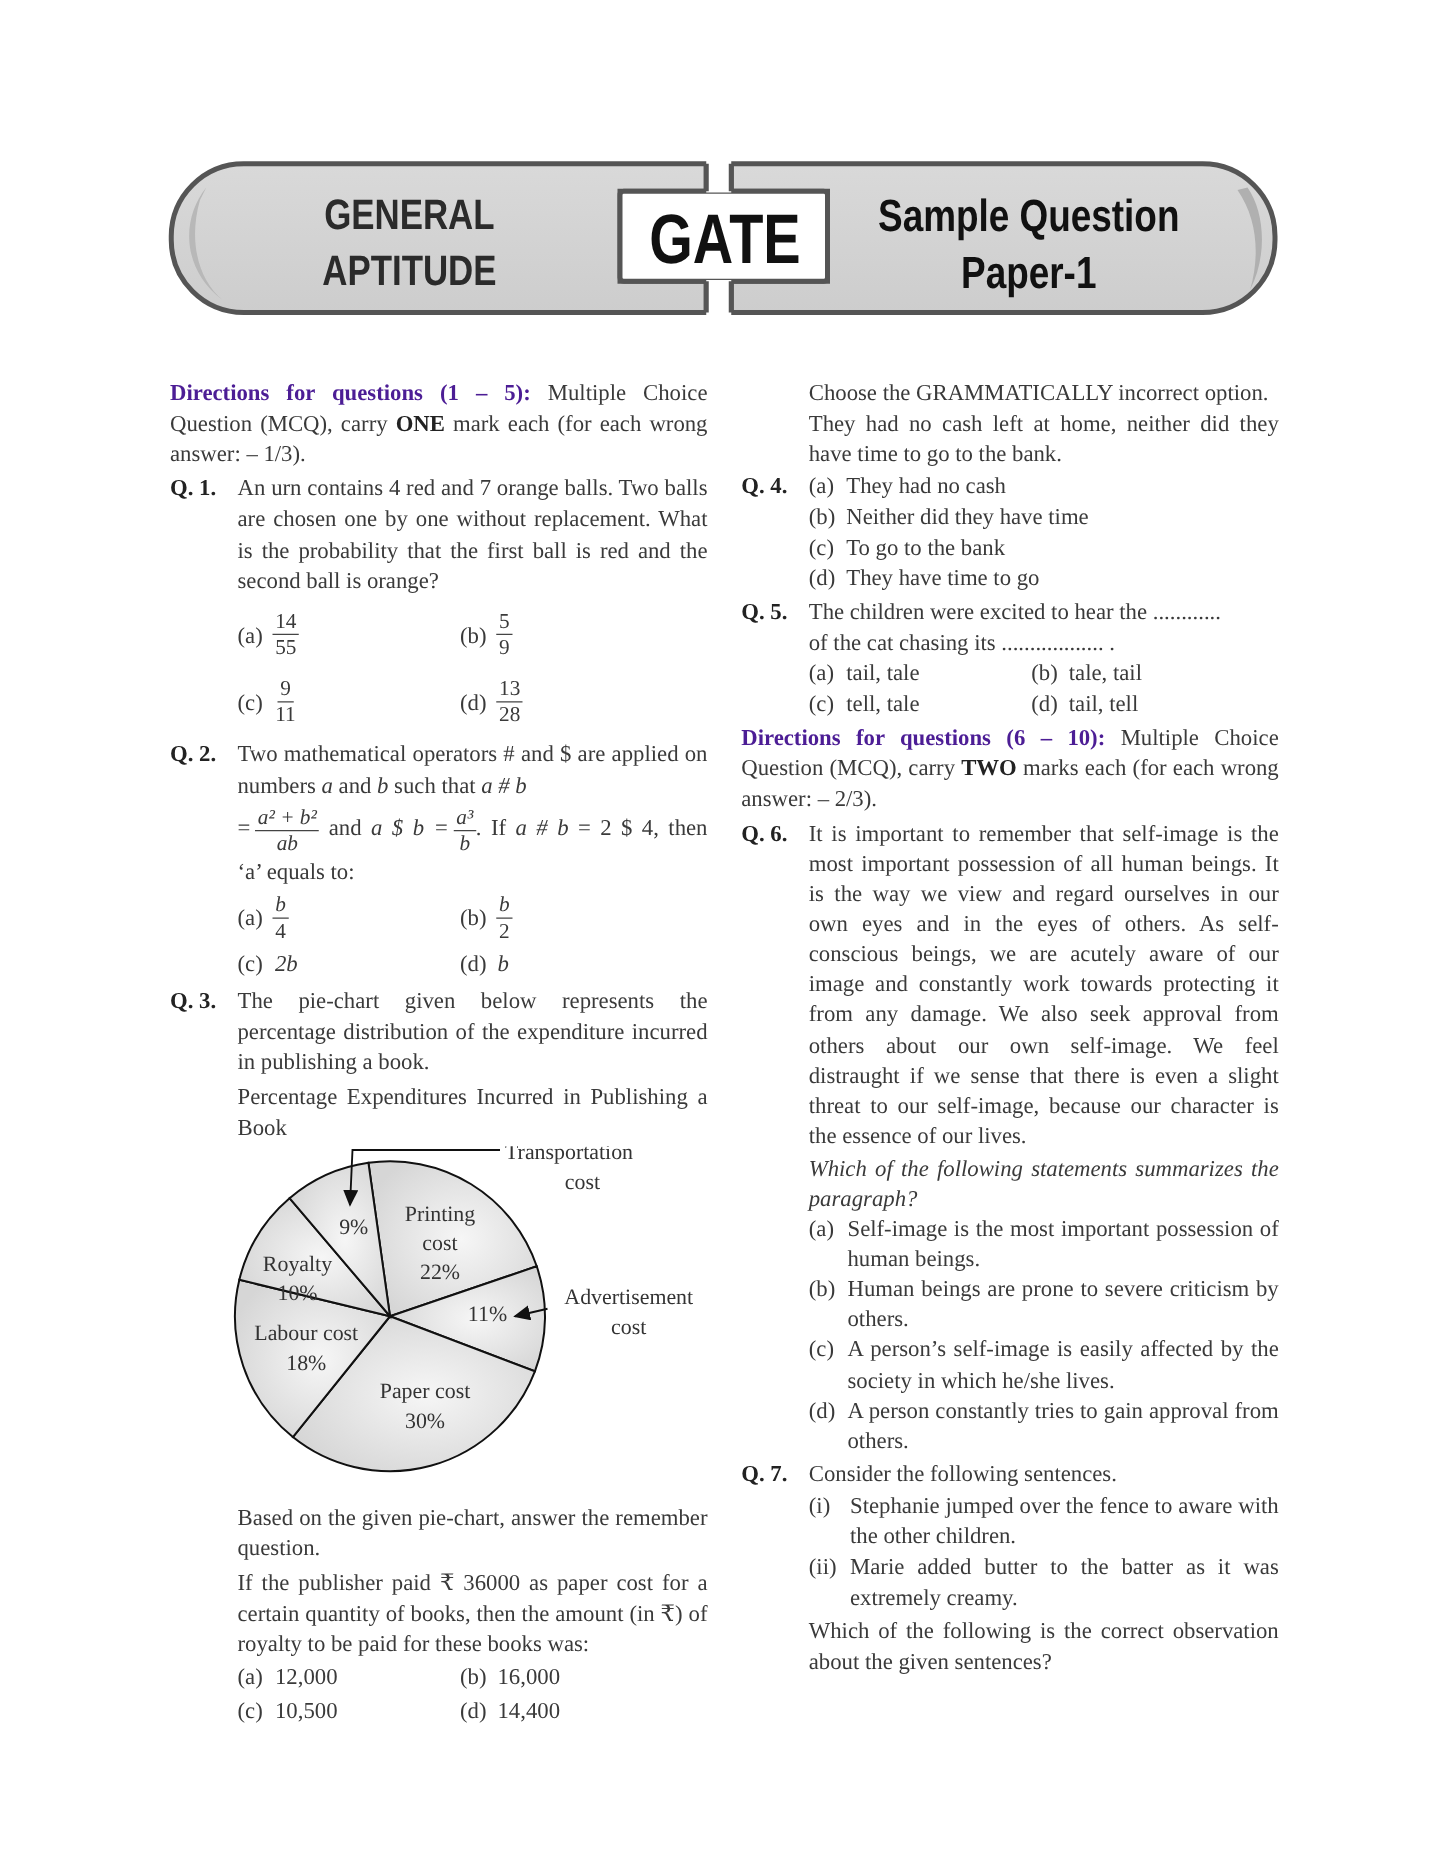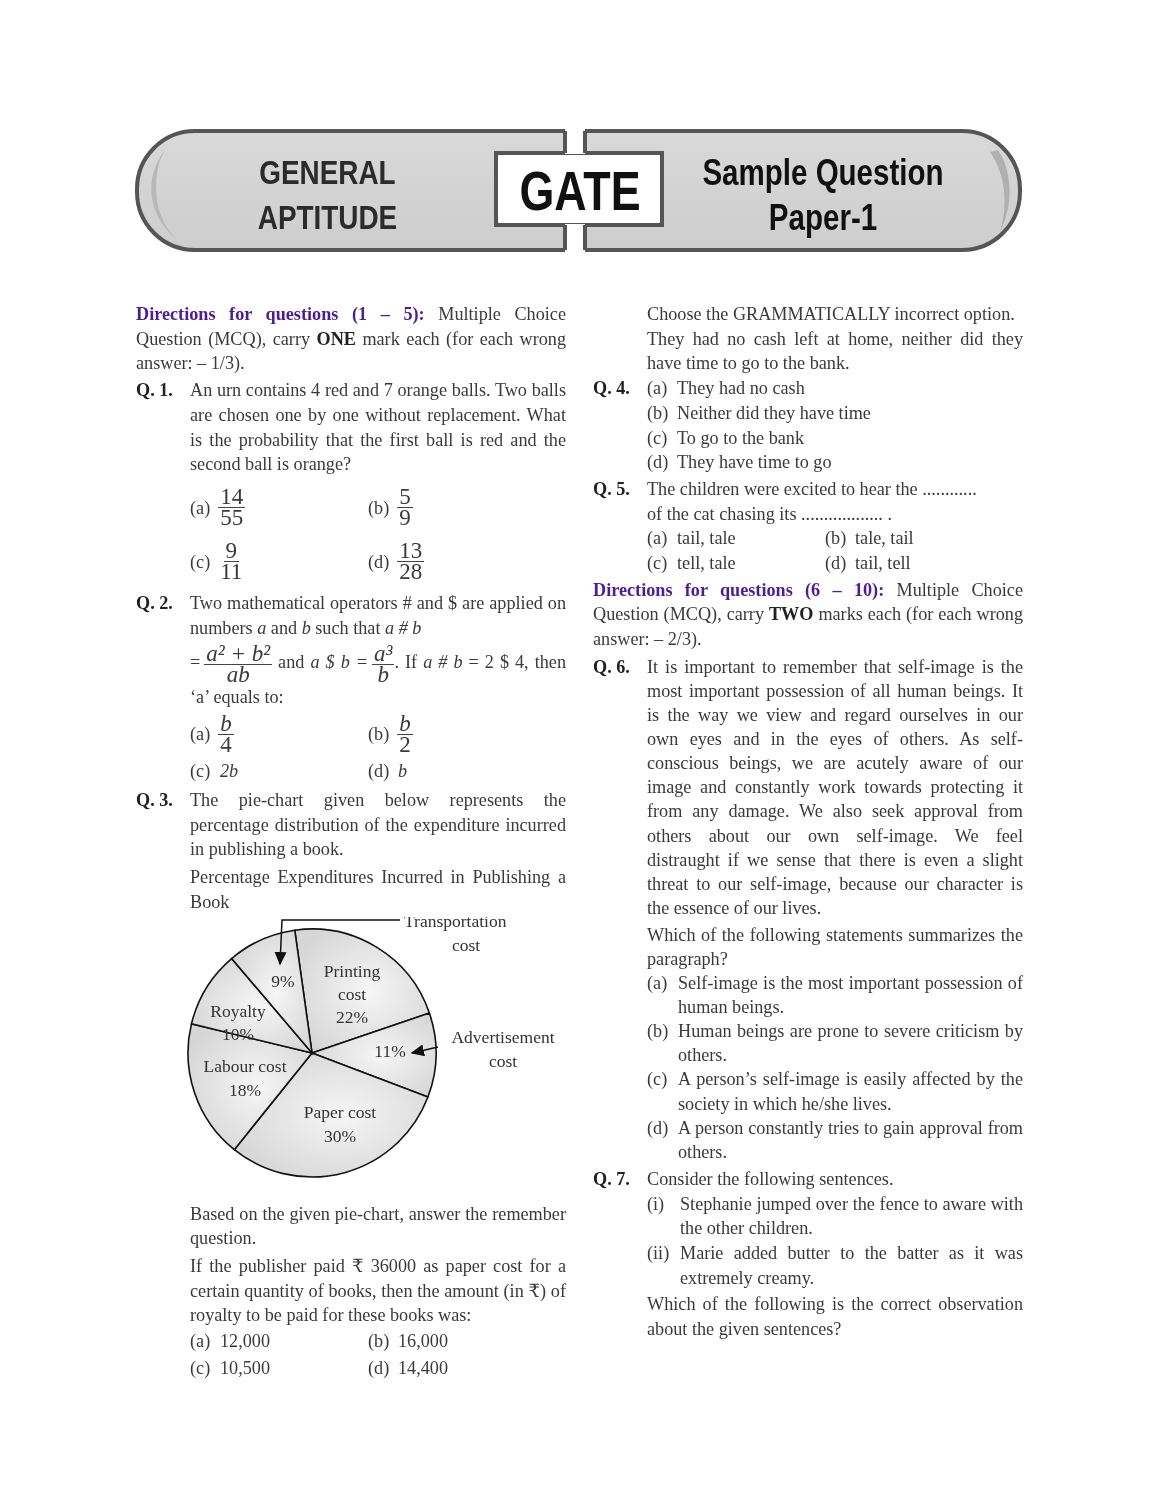--- a/index.html
+++ b/index.html
@@ -20,21 +20,21 @@
   .jl { text-align: justify; text-align-last: justify; }
   .dir b { color: #222; }
   .dir .lead { font-weight: bold; color: #4c1d95; }
   .q { display: flex; margin-top: 2px; }
   .qnum { flex: 0 0 54px; font-weight: bold; color: #222; }
   .qbody { flex: 1; }
   .opt { display: flex; }
   .ol { flex: 0 0 30px; }
   .opts2 { display: grid; grid-template-columns: 178px 1fr; }
   .frac { display: inline-flex; flex-direction: column; align-items: center; vertical-align: middle;
-          font-size: 23px; line-height: 20px; margin-left: 4px; }
+          font-size: 17px; line-height: 20px; margin-left: 4px; }
   .frac .num { border-bottom: 1px solid #444; padding: 0 2px; }
   .frac .den { padding: 0 2px; }
   .fopt { display: flex; align-items: center; height: 54px; }
   .fopt .ol { flex: 0 0 auto; margin-right: 4px; }
   i { font-style: italic; }
   .hang { display: flex; }
   .hang .ol { flex: 0 0 31px; }
   .pie-wrap { position: relative; width: 430px; height: 285px; margin-top: 2px; margin-left: -136px; }
   .pie-svg { position: absolute; left: 0; top: 0; }
 </style>
@@ -278,21 +278,21 @@
       </div>
     </div>
   </div>
 
   <p class="just dir" style="margin-top:2px;"><span class="lead">Directions for questions (6 – 10):</span><span> Multiple Choice Question (MCQ), carry </span><b>TWO</b><span> marks each (for each wrong answer: – 2/3).</span></p>
 
   <div class="q" style="margin-top:3px;">
     <div class="qnum">Q. 6.</div>
     <div class="qbody" style="line-height:24.1px;">
       <p class="just">It is important to remember that self-image is the most important possession of all human beings. It is the way we view and regard ourselves in our own eyes and in the eyes of others. As self-conscious beings, we are acutely aware of our image and constantly work towards protecting it from any damage. We also seek approval from others about our own self-image. We feel distraught if we sense that there is even a slight threat to our self-image, because our character is the essence of our lives.</p>
-      <p class="just" style="margin-top:3px;">Which of the following statements summarizes the paragraph?</p>
+      <p class="just" style="margin-top:3px;font-style:italic;">Which of the following statements summarizes the paragraph?</p>
       <div class="hang">
           <span class="ol">(a)</span>
           <span class="just" style="flex:1;">Self-image is the most important possession of human beings.</span>
         </div>
       <div class="hang">
           <span class="ol">(b)</span>
           <span class="just" style="flex:1;">Human beings are prone to severe criticism by others.</span>
         </div>
       <div class="hang">
           <span class="ol">(c)</span>

